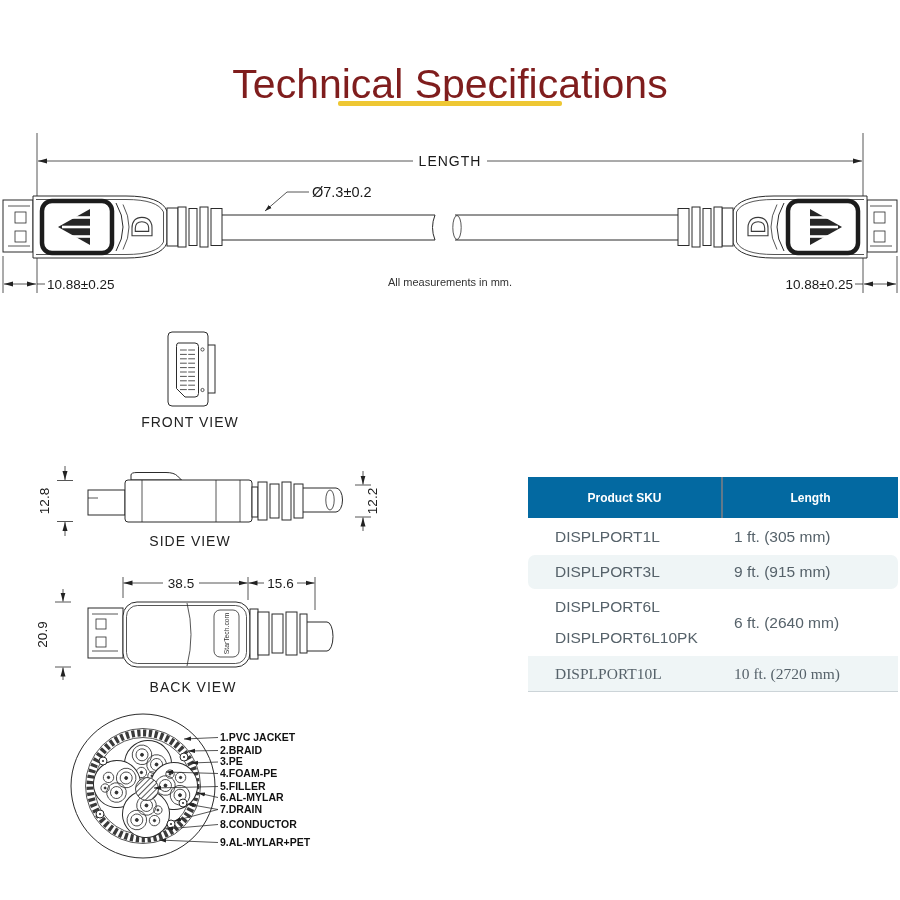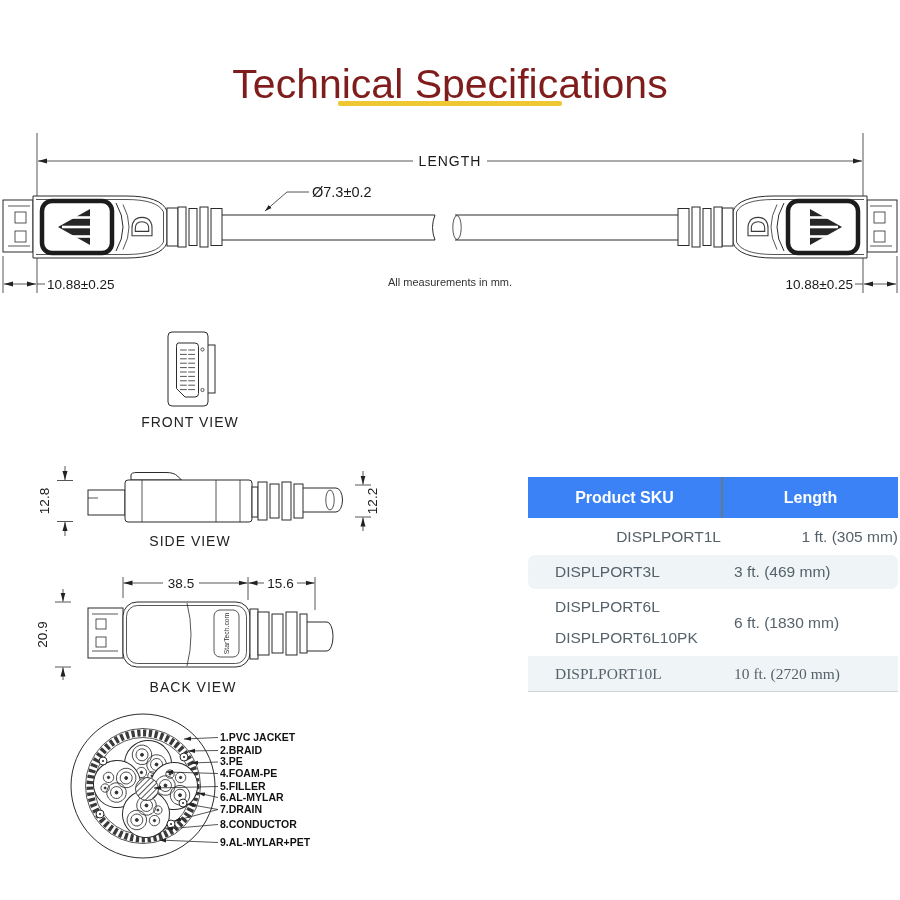--- a/index.html
+++ b/index.html
@@ -26,27 +26,27 @@
   svg .xslbl{font-size:10.5px;font-weight:bold;fill:#111;}
   svg .note{font-size:11px;fill:#333;}
   svg .dletter{font-size:30px;font-weight:bold;fill:#ffffff;stroke:#3a3a3a;stroke-width:1.1;}
   svg .brand{font-size:6.8px;fill:#333;}
 
   
   .spec-table{
     position:absolute;left:528px;top:477px;width:370px;
     font-size:15.5px;color:#56626a;border-bottom:1px solid #ccd4d8;
   }
-  .thead{display:flex;height:41px;background:#3b82f6;color:#fff;font-weight:bold;font-size:16px;}
+  .thead{display:flex;height:41px;background:#0369a1;color:#fff;font-weight:bold;font-size:12px;}
   .th{display:flex;align-items:center;justify-content:center;box-sizing:border-box;}
   .th1{width:193px;}
   .th2{flex:1;border-left:2px solid #62798a;}
   .trow{display:flex;align-items:center;}
   .alt{background:#eff5f6;}
-  .h37{height:37px;text-align:right;} .h34{height:34px;border-radius:7px;} .h67{height:67px;} .h35{height:35px;font-family:Liberation Serif, serif;}
+  .h37{height:37px;} .h34{height:34px;border-radius:7px;} .h67{height:67px;} .h35{height:35px;font-family:Liberation Serif, serif;}
   .c1{width:193px;padding-left:27px;box-sizing:border-box;}
   .c2{flex:1;padding-left:13px;box-sizing:border-box;}
   .dbl .c1{display:flex;flex-direction:column;justify-content:center;gap:13px;}
 </style>
 </head>
 <body>
 
 <h1 class="page-title">Technical Specifications</h1>
 <div class="accent-bar"></div>
 
@@ -299,29 +299,29 @@
     <div class="th th2">Length</div>
   </div>
 
   <div class="trow h37">
     <div class="td c1">DISPLPORT1L</div>
     <div class="td c2">1 ft. (305 mm)</div>
   </div>
 
   <div class="trow h34 alt">
     <div class="td c1">DISPLPORT3L</div>
-    <div class="td c2">3 ft. (469 mm)</div>
+    <div class="td c2">9 ft. (915 mm)</div>
   </div>
 
   <div class="trow h67 dbl">
     <div class="td c1">
       <div>DISPLPORT6L</div>
       <div>DISPLPORT6L10PK</div>
     </div>
-    <div class="td c2">6 ft. (1830 mm)</div>
+    <div class="td c2">6 ft. (2640 mm)</div>
   </div>
 
   <div class="trow h35 alt">
     <div class="td c1">DISPLPORT10L</div>
     <div class="td c2">10 ft. (2720 mm)</div>
   </div>
 
 </div>
 
 </body></html>

